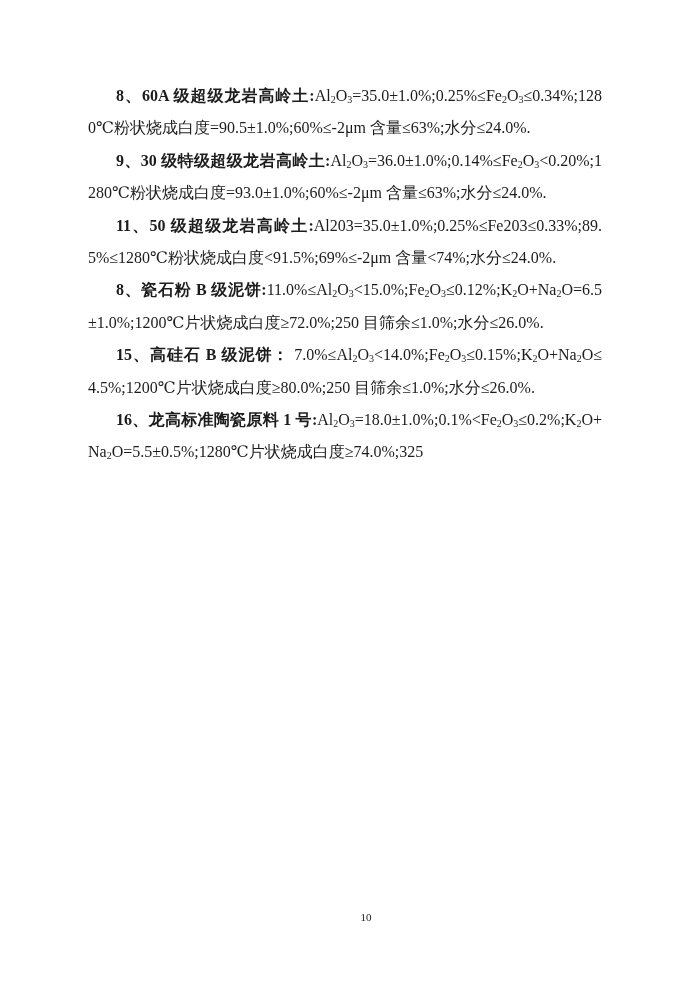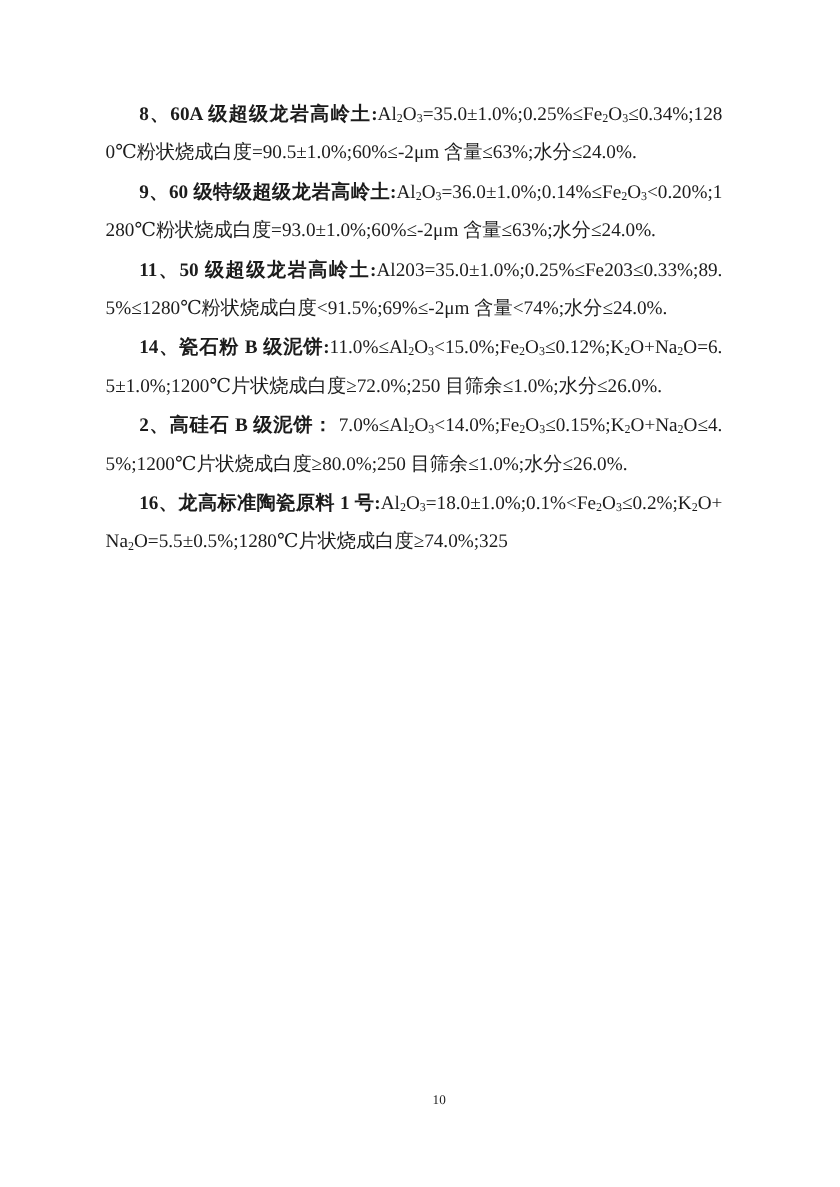--- a/index.html
+++ b/index.html
@@ -44,20 +44,20 @@
     font-size: 11px;
     color: #1c1c1c;
   }
 </style>
 </head>
 <body>
 
 <div class="page">
   <div class="content">
       <p class="para"><strong>8、60A 级超级龙岩高岭土:</strong><span>Al<sub>2</sub>O<sub>3</sub>=35.0±1.0%;0.25%≤Fe<sub>2</sub>O<sub>3</sub>≤0.34%;1280℃粉状烧成白度=90.5±1.0%;60%≤-2μm 含量≤63%;水分≤24.0%.</span></p>
-      <p class="para"><strong>9、60 级特级超级龙岩高岭土:</strong><span>Al<sub>2</sub>O<sub>3</sub>=36.0±1.0%;0.14%≤Fe<sub>2</sub>O<sub>3</sub>&lt;0.20%;1280℃粉状烧成白度=93.0±1.0%;60%≤-2μm 含量≤63%;水分≤24.0%.</span></p>
+      <p class="para"><strong>9、30 级特级超级龙岩高岭土:</strong><span>Al<sub>2</sub>O<sub>3</sub>=36.0±1.0%;0.14%≤Fe<sub>2</sub>O<sub>3</sub>&lt;0.20%;1280℃粉状烧成白度=93.0±1.0%;60%≤-2μm 含量≤63%;水分≤24.0%.</span></p>
       <p class="para"><strong>11、50 级超级龙岩高岭土:</strong><span>Al203=35.0±1.0%;0.25%≤Fe203≤0.33%;89.5%≤1280℃粉状烧成白度&lt;91.5%;69%≤-2μm 含量&lt;74%;水分≤24.0%.</span></p>
-      <p class="para"><strong>14、瓷石粉 B 级泥饼:</strong><span>11.0%≤Al<sub>2</sub>O<sub>3</sub>&lt;15.0%;Fe<sub>2</sub>O<sub>3</sub>≤0.12%;K<sub>2</sub>O+Na<sub>2</sub>O=6.5±1.0%;1200℃片状烧成白度≥72.0%;250 目筛余≤1.0%;水分≤26.0%.</span></p>
-      <p class="para"><strong>2、高硅石 B 级泥饼：</strong><span> 7.0%≤Al<sub>2</sub>O<sub>3</sub>&lt;14.0%;Fe<sub>2</sub>O<sub>3</sub>≤0.15%;K<sub>2</sub>O+Na<sub>2</sub>O≤4.5%;1200℃片状烧成白度≥80.0%;250 目筛余≤1.0%;水分≤26.0%.</span></p>
+      <p class="para"><strong>8、瓷石粉 B 级泥饼:</strong><span>11.0%≤Al<sub>2</sub>O<sub>3</sub>&lt;15.0%;Fe<sub>2</sub>O<sub>3</sub>≤0.12%;K<sub>2</sub>O+Na<sub>2</sub>O=6.5±1.0%;1200℃片状烧成白度≥72.0%;250 目筛余≤1.0%;水分≤26.0%.</span></p>
+      <p class="para"><strong>15、高硅石 B 级泥饼：</strong><span> 7.0%≤Al<sub>2</sub>O<sub>3</sub>&lt;14.0%;Fe<sub>2</sub>O<sub>3</sub>≤0.15%;K<sub>2</sub>O+Na<sub>2</sub>O≤4.5%;1200℃片状烧成白度≥80.0%;250 目筛余≤1.0%;水分≤26.0%.</span></p>
       <p class="para"><strong>16、龙高标准陶瓷原料 1 号:</strong><span>Al<sub>2</sub>O<sub>3</sub>=18.0±1.0%;0.1%&lt;Fe<sub>2</sub>O<sub>3</sub>≤0.2%;K<sub>2</sub>O+Na<sub>2</sub>O=5.5±0.5%;1280℃片状烧成白度≥74.0%;325</span></p>
     </div>
   <div class="page-number">10</div>
 </div>
 
 </body></html>

